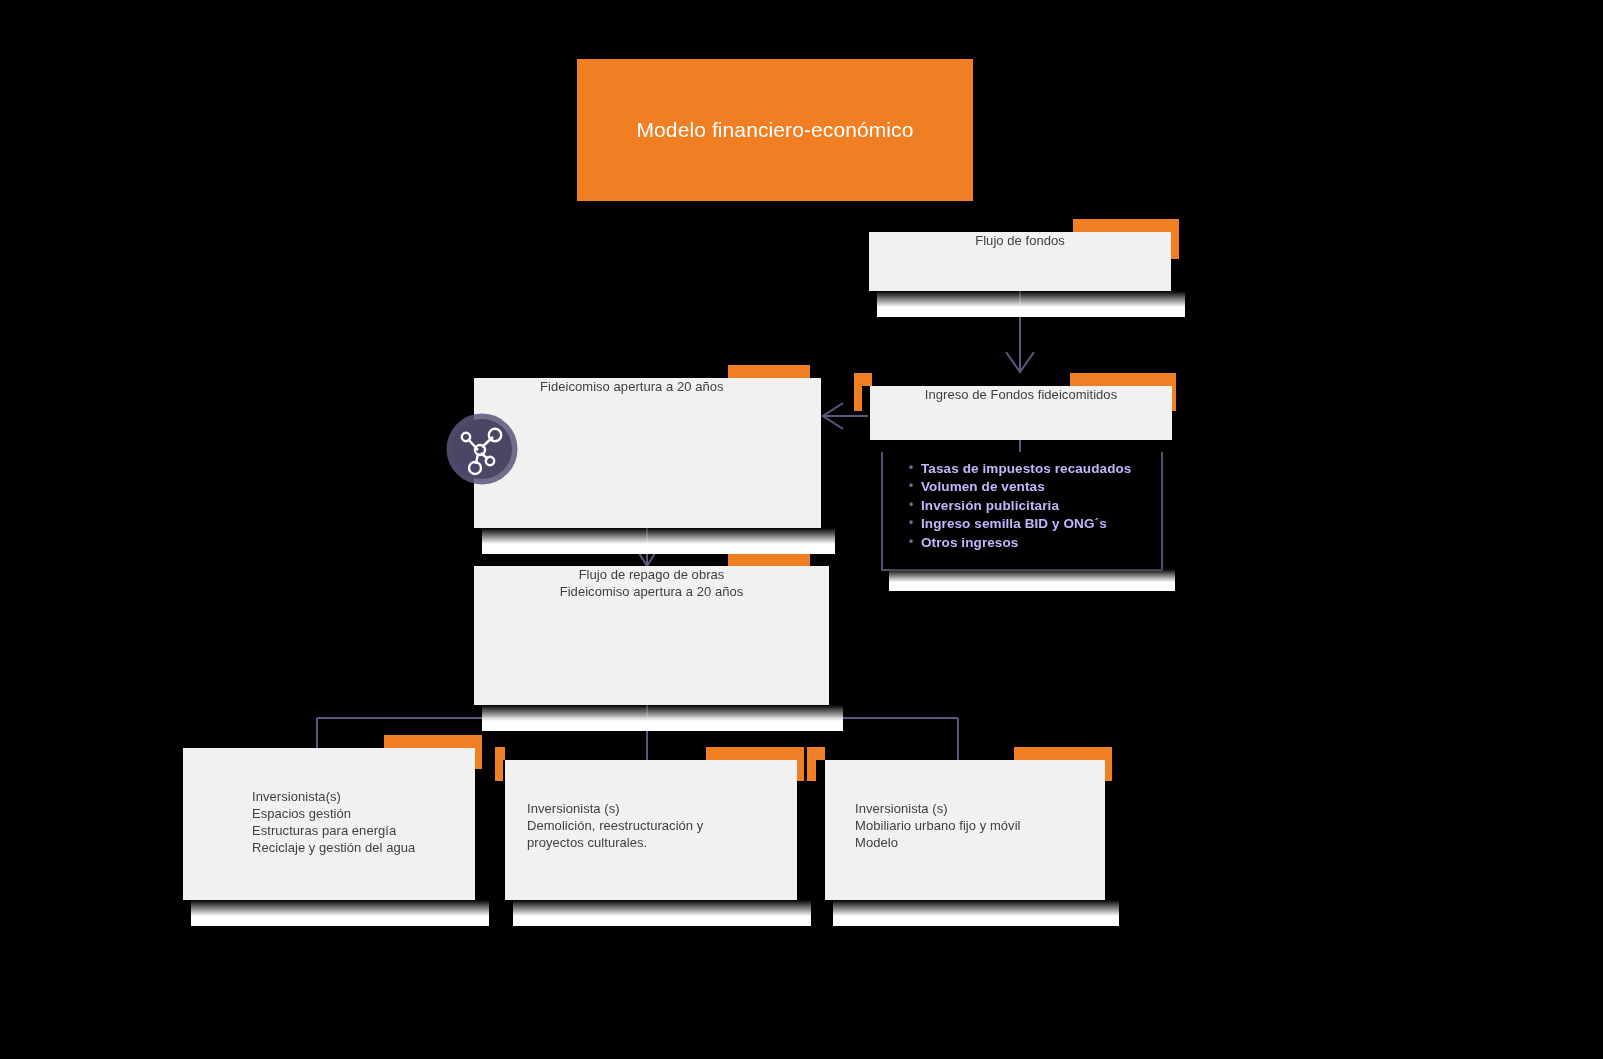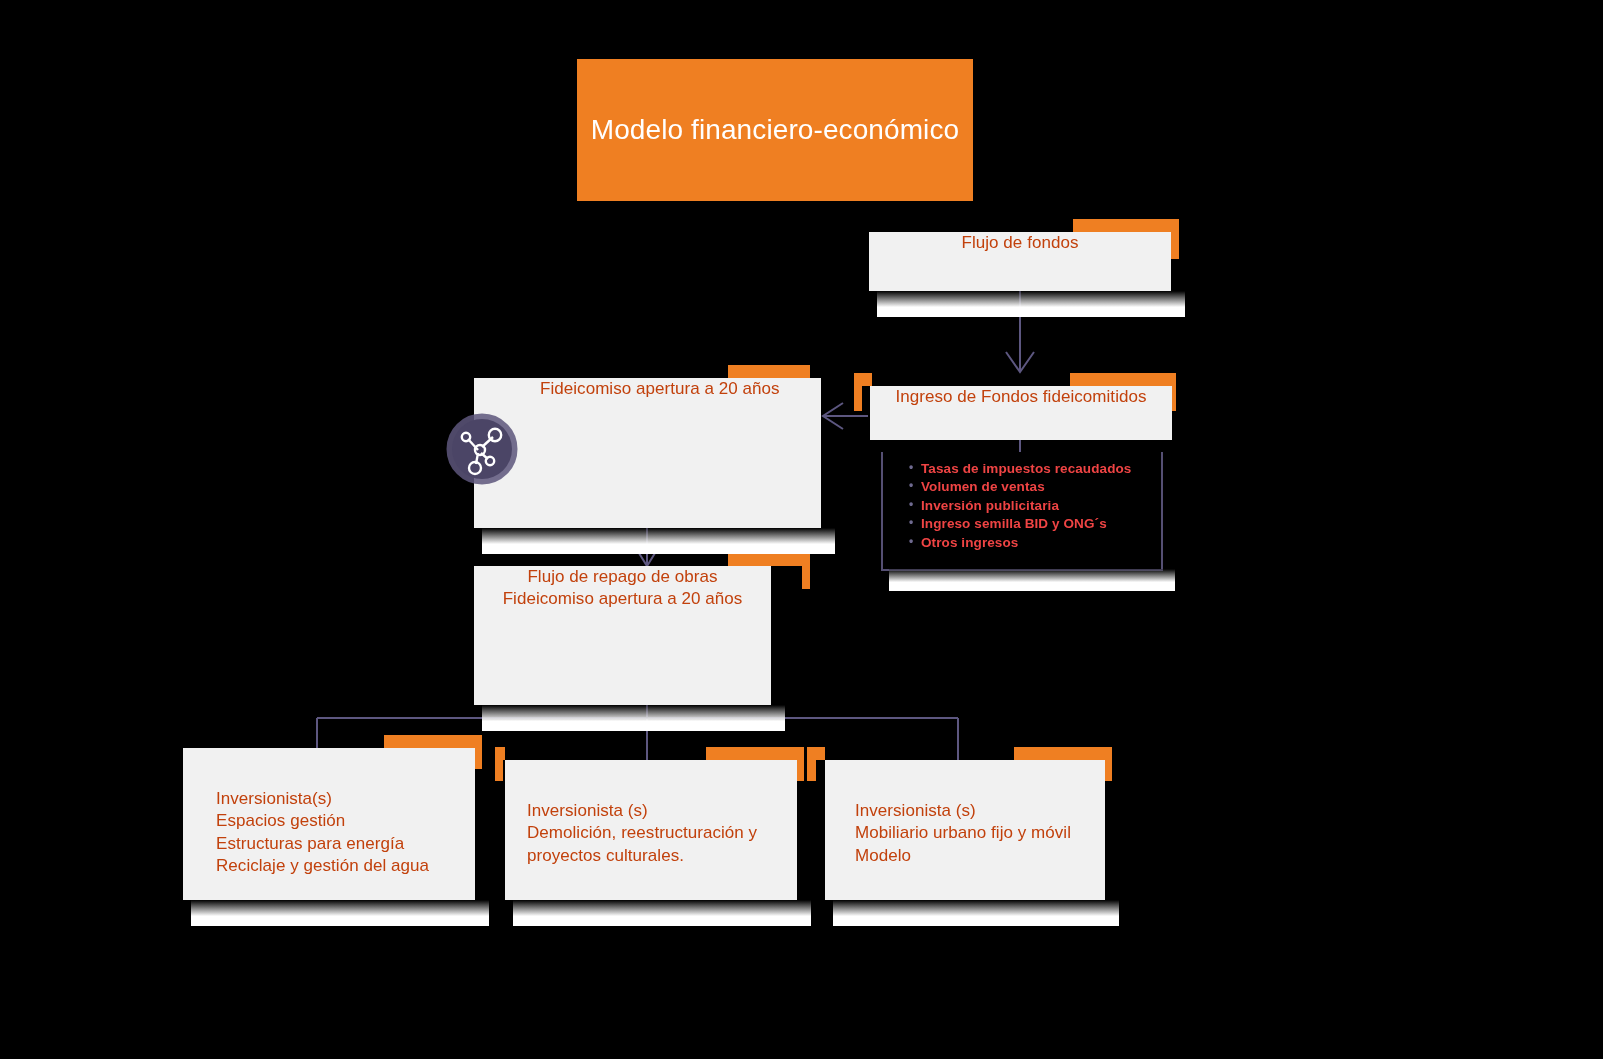--- a/index.html
+++ b/index.html
@@ -7,57 +7,57 @@
     width:1603px;height:1059px;position:relative;overflow:hidden;
     font-family:"Liberation Sans","DejaVu Sans",sans-serif;
   }
   #stage{position:absolute;inset:0;}
 
   
   .header-box{
     position:absolute;left:577px;top:59px;width:396px;height:142px;
     background:#ef7f22;color:#ffffff;
     display:flex;align-items:center;justify-content:center;text-align:center;
-    font-size:28px;line-height:1.30;font-weight:400;letter-spacing:.1px;
+    font-size:21px;line-height:1.30;font-weight:400;letter-spacing:.1px;
   }
   .header-box span{display:block;}
 
   
   .card{position:absolute;}
   .card .accent-tr{position:absolute;background:#ef7f22;}
   .card .accent-l{position:absolute;background:#ef7f22;}
   .card .body{
     position:absolute;left:0;top:0;width:100%;height:100%;
     background:#f1f1f1;z-index:2;
     display:flex;
   }
   .card .shadow{
     position:absolute;left:8px;right:-14px;bottom:-26px;height:26px;z-index:1;
     background:linear-gradient(to bottom,rgba(0,0,0,.45),rgba(255,255,255,1) 62%,#ffffff);
   }
   .txt{
-    color:#c2410c;font-size:17px;line-height:1.32;letter-spacing:.05px;
+    color:#404040;font-size:13px;line-height:1.32;letter-spacing:.05px;
   }
   .center{align-items:center;justify-content:center;text-align:center;width:100%;}
   .leftpad{align-items:center;justify-content:flex-start;}
 
   
   .bullet-panel{
     position:absolute;left:881px;top:452px;width:278px;height:117px;
     border-left:2px solid #554f73;border-right:2px solid #554f73;border-bottom:2px solid #554f73;
     background:transparent;z-index:3;
   }
   .bullet-panel .shadow{
     position:absolute;left:6px;right:-14px;bottom:-22px;height:22px;
     background:linear-gradient(to bottom,rgba(0,0,0,.35),#ffffff 60%,#ffffff);
     z-index:-1;
   }
   .bullet-list{
     list-style:none;margin:0;padding:8px 0 0 38px;
-    color:#ef4444;font-size:13.5px;line-height:1.37;font-weight:700;
+    color:#c4b5fd;font-size:13.5px;line-height:1.37;font-weight:700;
     letter-spacing:.1px;
   }
   .bullet-list li{position:relative;}
   .bullet-list li::before{
     content:"•";position:absolute;left:-12px;top:-1px;font-size:12px;color:#6f6a90;
   }
 
   
   .net-icon{position:absolute;left:442px;top:411px;width:76px;height:76px;z-index:4;}
 
@@ -145,38 +145,38 @@
       <line x1="39" y1="42" x2="46" y2="48"></line>
       <line x1="36" y1="42" x2="34" y2="53"></line>
       <circle cx="24" cy="26" r="4.2"></circle>
       <circle cx="53" cy="24" r="6.2"></circle>
       <circle cx="38" cy="39" r="5"></circle>
       <circle cx="48" cy="50" r="4.2"></circle>
       <circle cx="33" cy="57" r="6"></circle>
     </g>
   </svg>
 
-  <div class="card" style="left:474px;top:566px;width:297px;height:139px;">
+  <div class="card" style="left:474px;top:566px;width:355px;height:139px;">
     <div class="accent-tr" style="left:254px;top:-13px;width:82px;height:13px;"></div>
     <div class="accent-tr" style="left:328px;top:-13px;width:8px;height:36px;"></div>
     <div class="shadow"></div>
     <div class="body">
       <div class="txt center">
         <div>Flujo de repago de obras</div>
         <div>Fideicomiso apertura a 20 años</div>
       </div>
     </div>
   </div>
 
   <div class="card" style="left:183px;top:748px;width:292px;height:152px;">
     <div class="accent-tr" style="left:201px;top:-13px;width:98px;height:13px;"></div>
     <div class="accent-tr" style="left:291px;top:-13px;width:8px;height:34px;"></div>
     <div class="shadow"></div>
     <div class="body">
-      <div class="txt" style="padding:40px 0 0 33px;">
+      <div class="txt" style="padding:40px 0 0 33px;margin-left:36px;">
         <div>Inversionista(s)</div>
         <div>Espacios gestión</div>
         <div>Estructuras para energía</div>
         <div>Reciclaje y gestión del agua</div>
       </div>
     </div>
   </div>
 
   <div class="card" style="left:505px;top:760px;width:292px;height:140px;">
     <div class="accent-tr" style="left:201px;top:-13px;width:98px;height:13px;"></div>

